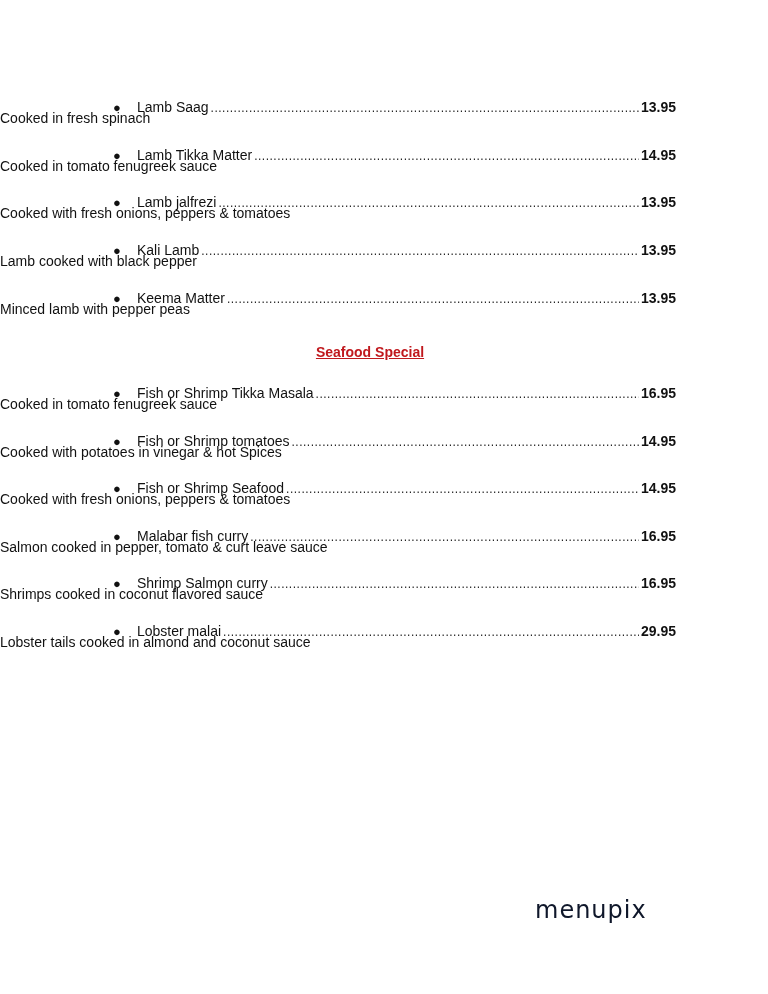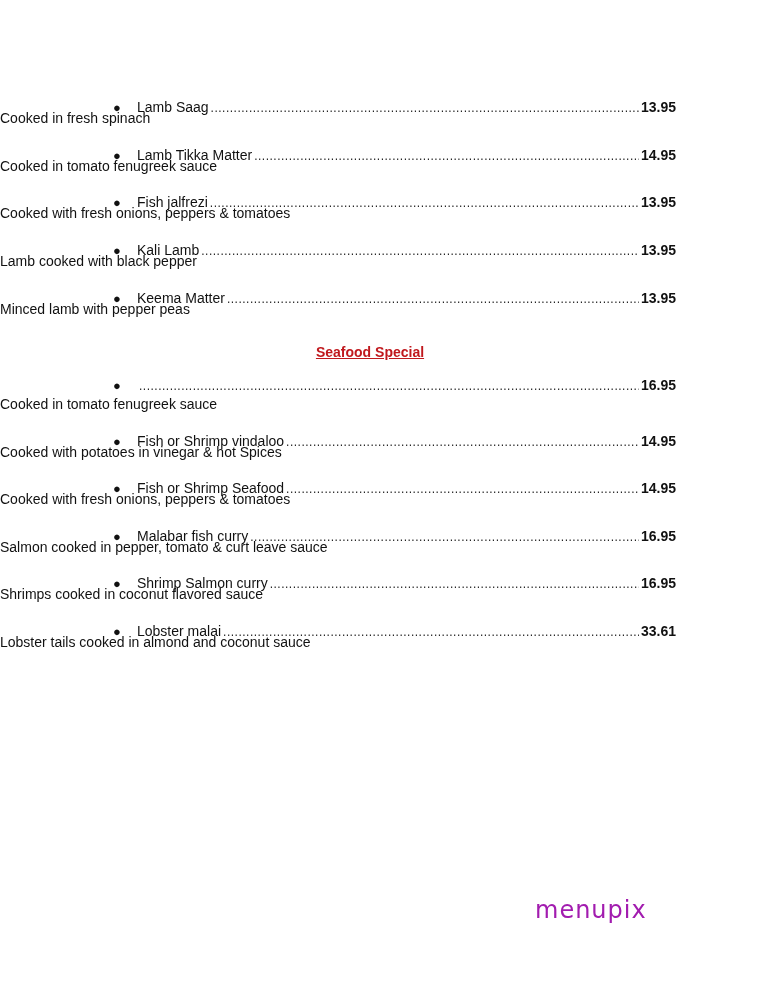--- a/index.html
+++ b/index.html
@@ -26,21 +26,21 @@
       position: absolute; left: 0; width: 768px; text-align: left;
       font-size: 14px; line-height: 18px; top: 19px;
     }
     .section-title {
       position: absolute; left: 0; width: 740px; text-align: center;
       top: 344px; font-size: 14px; font-weight: bold; color: #c0181d;
       text-decoration: underline;
     }
     .watermark {
       position: absolute; left: 535px; top: 896px; font-size: 24px;
-      color: #a21caf; letter-spacing: 1px; font-family: "DejaVu Sans", sans-serif;
+      color: #0f172a; letter-spacing: 1px; font-family: "DejaVu Sans", sans-serif;
     }
   </style>
 </head>
 <body>
 
 <div class="item" style="top:90px">
   <div class="line">
       <span class="bullet">●</span>
       <span class="name">Lamb Saag</span>
       <span class="dots"></span>
@@ -53,21 +53,21 @@
       <span class="bullet">●</span>
       <span class="name">Lamb Tikka Matter</span>
       <span class="dots"></span>
       <span class="price">14.95</span>
     </div>
   <div class="desc">Cooked in tomato fenugreek sauce</div>
 </div>
 <div class="item" style="top:185px">
   <div class="line">
       <span class="bullet">●</span>
-      <span class="name">Fish jalfrezi</span>
+      <span class="name">Lamb jalfrezi</span>
       <span class="dots"></span>
       <span class="price">13.95</span>
     </div>
   <div class="desc">Cooked with fresh onions, peppers &amp; tomatoes</div>
 </div>
 <div class="item" style="top:233px">
   <div class="line">
       <span class="bullet">●</span>
       <span class="name">Kali Lamb</span>
       <span class="dots"></span>
@@ -83,29 +83,30 @@
       <span class="price">13.95</span>
     </div>
   <div class="desc">Minced lamb with pepper peas</div>
 </div>
 
 <div class="section-title">Seafood Special</div>
 
 <div class="item" style="top:376px">
   <div class="line">
       <span class="bullet">●</span>
+      <span class="name">Fish or Shrimp Tikka Masala</span>
       <span class="dots"></span>
       <span class="price">16.95</span>
     </div>
   <div class="desc">Cooked in tomato fenugreek sauce</div>
 </div>
 <div class="item" style="top:424px">
   <div class="line">
       <span class="bullet">●</span>
-      <span class="name">Fish or Shrimp vindaloo</span>
+      <span class="name">Fish or Shrimp tomatoes</span>
       <span class="dots"></span>
       <span class="price">14.95</span>
     </div>
   <div class="desc">Cooked with potatoes in vinegar &amp; hot Spices</div>
 </div>
 <div class="item" style="top:471px">
   <div class="line">
       <span class="bullet">●</span>
       <span class="name">Fish or Shrimp Seafood</span>
       <span class="dots"></span>
@@ -129,18 +130,18 @@
       <span class="dots"></span>
       <span class="price">16.95</span>
     </div>
   <div class="desc">Shrimps cooked in coconut flavored sauce</div>
 </div>
 <div class="item" style="top:614px">
   <div class="line">
       <span class="bullet">●</span>
       <span class="name">Lobster malai</span>
       <span class="dots"></span>
-      <span class="price">33.61</span>
+      <span class="price">29.95</span>
     </div>
   <div class="desc">Lobster tails cooked in almond and coconut sauce</div>
 </div>
 
 <div class="watermark">menupix</div>
 
 </body></html>

